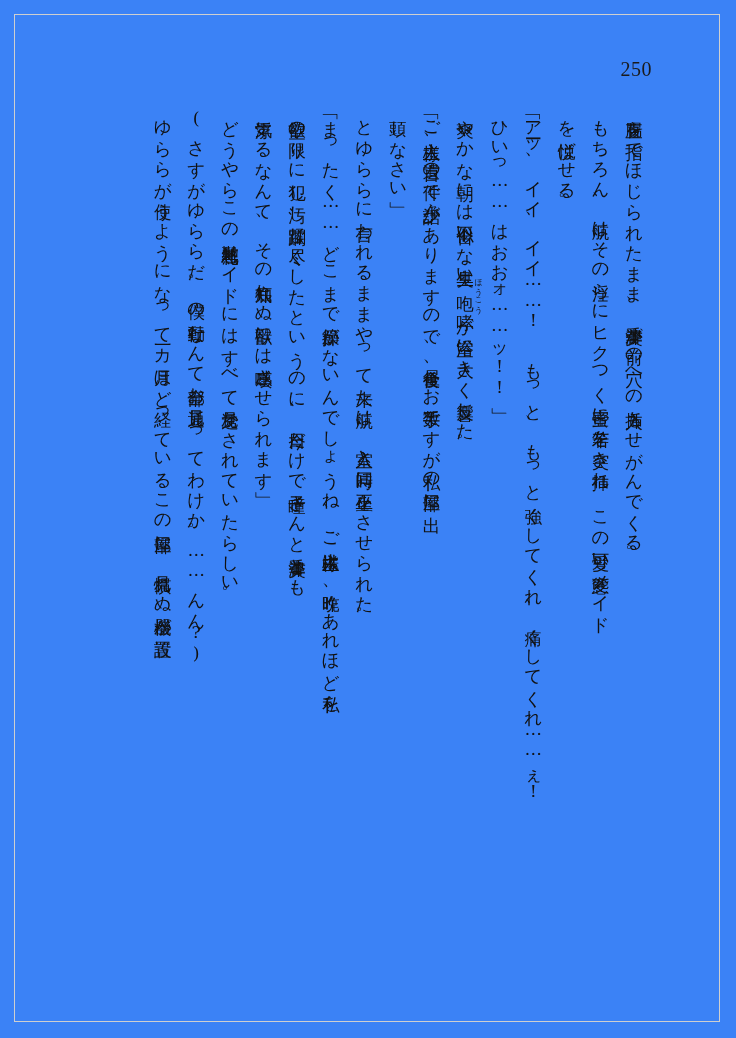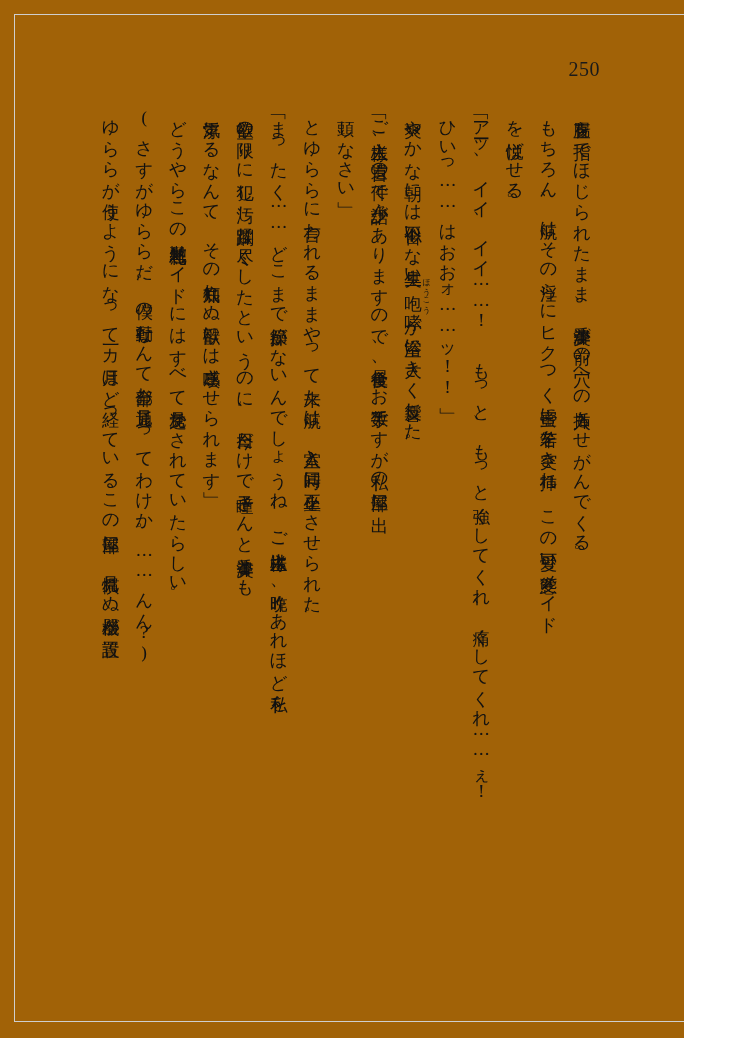--- a/index.html
+++ b/index.html
@@ -5,25 +5,24 @@
   html, body {
     margin: 0;
     padding: 0;
     background: #ffffff;
   }
   body {
     font-family: "Liberation Serif", serif;
   }
   #page {
     position: relative;
-    width: 636px;
+    width: 736px;
     height: 1038px;
-    background: #a16207;
+    background: #3b82f6;
     overflow: hidden;
-    padding-left: 48px;
   }
   
   #page-frame {
     position: absolute;
     left: 14px;
     top: 14px;
     width: 706px;
     height: 1008px;
     border: 1px solid #cfcfcf;
     box-sizing: border-box;

